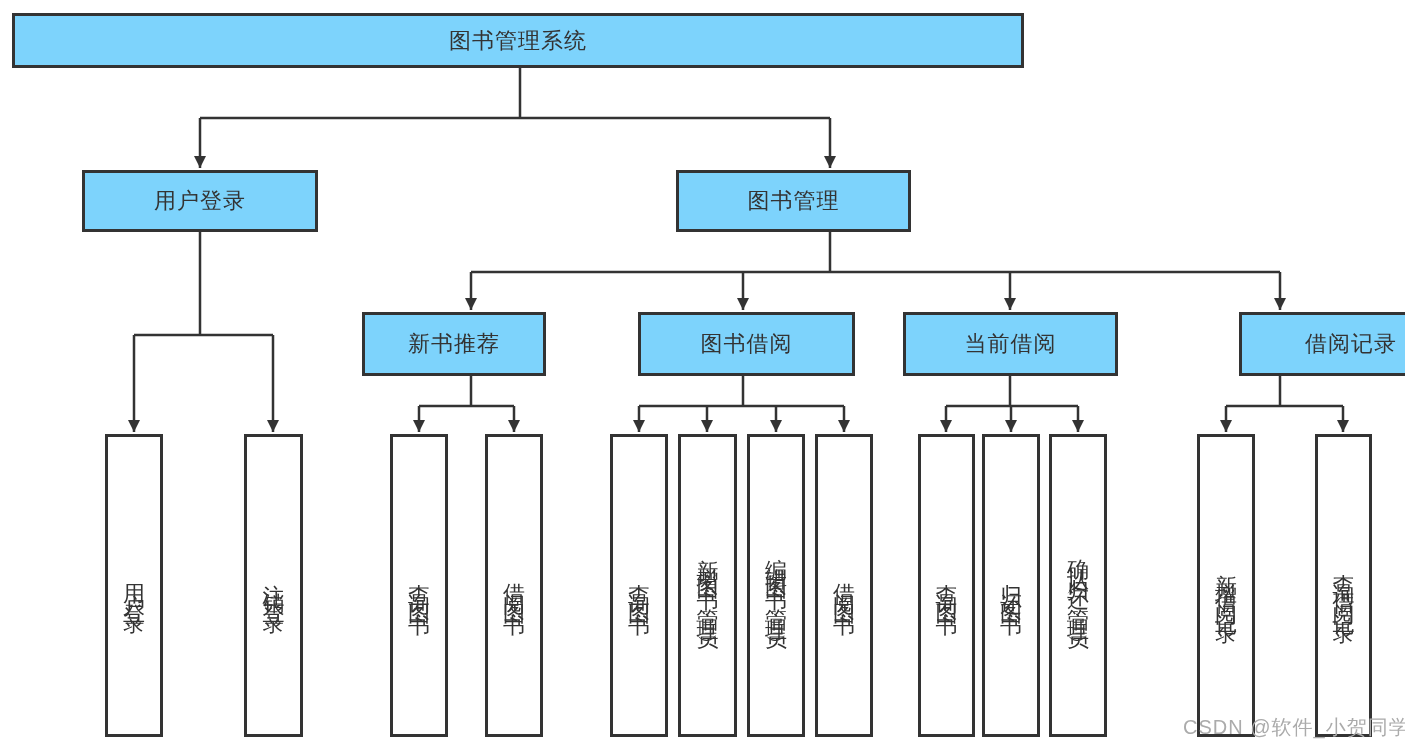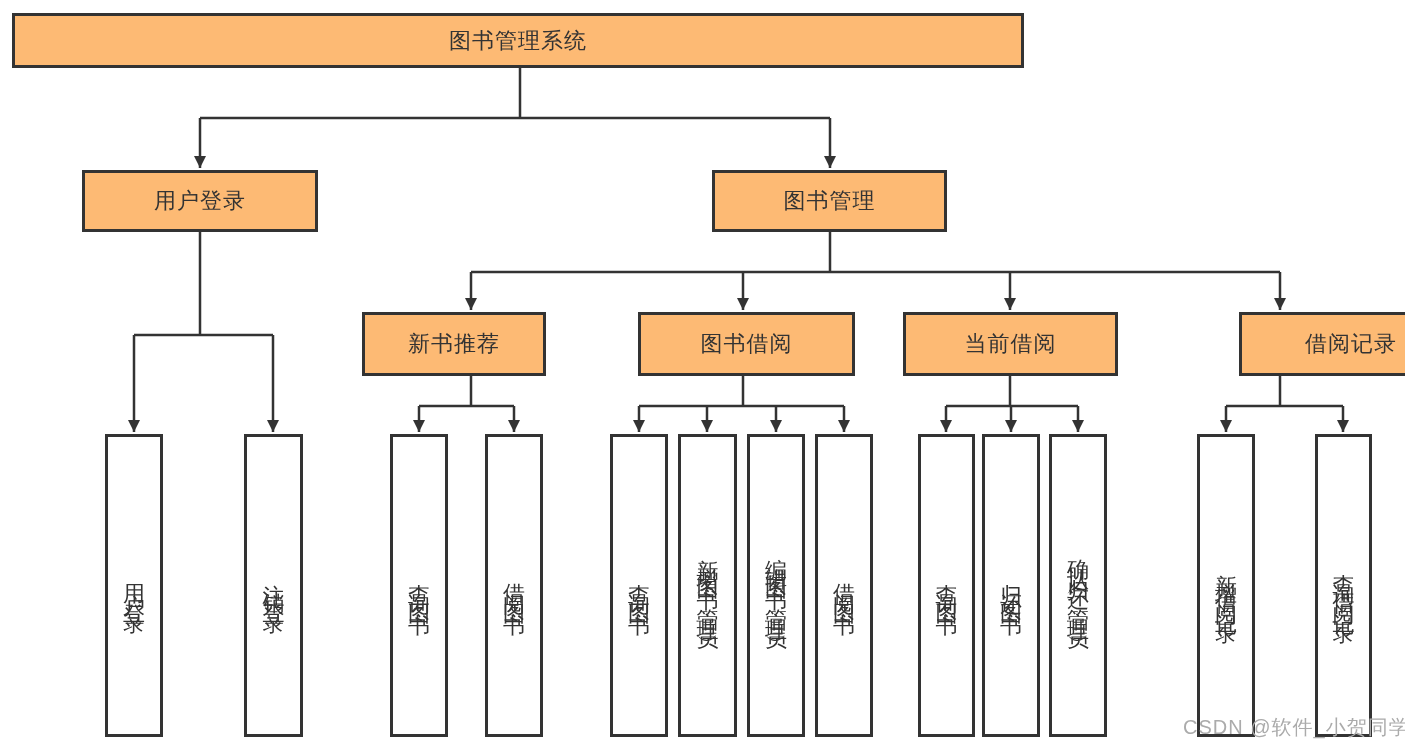--- a/index.html
+++ b/index.html
@@ -8,21 +8,21 @@
     width:1405px;height:747px;
     background:#ffffff;
     font-family:"Liberation Sans","DejaVu Sans",sans-serif;
     color:#333333;
     overflow:hidden;
   }
   .connectors{position:absolute;left:0;top:0;pointer-events:none;}
   .hbox{
     position:absolute;
     box-sizing:border-box;
-    background:#fdba74;
+    background:#7dd3fc;
     border:3px solid #333333;
     display:flex;align-items:center;justify-content:center;
     font-size:22px;
     letter-spacing:1px;
     white-space:nowrap;
   }
   .vbox{
     position:absolute;
     box-sizing:border-box;
     background:#ffffff;
@@ -94,21 +94,21 @@
     </g>
   </svg>
 
   <div class="hbox" style="left:12px;top:13px;width:1012px;height:55px">
     <span>图书管理系统</span>
   </div>
 
   <div class="hbox" style="left:82px;top:170px;width:236px;height:62px">
     <span>用户登录</span>
   </div>
-  <div class="hbox" style="left:712px;top:170px;width:235px;height:62px">
+  <div class="hbox" style="left:676px;top:170px;width:235px;height:62px">
     <span>图书管理</span>
   </div>
 
   <div class="hbox" style="left:362px;top:312px;width:184px;height:64px">
     <span>新书推荐</span>
   </div>
   <div class="hbox" style="left:638px;top:312px;width:217px;height:64px">
     <span>图书借阅</span>
   </div>
   <div class="hbox" style="left:903px;top:312px;width:215px;height:64px">

